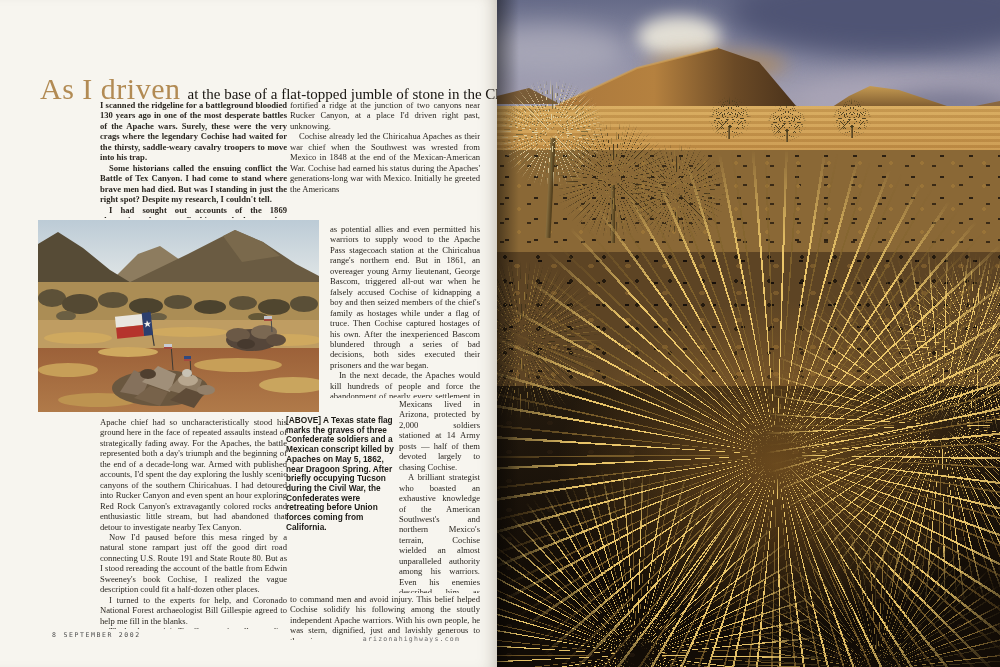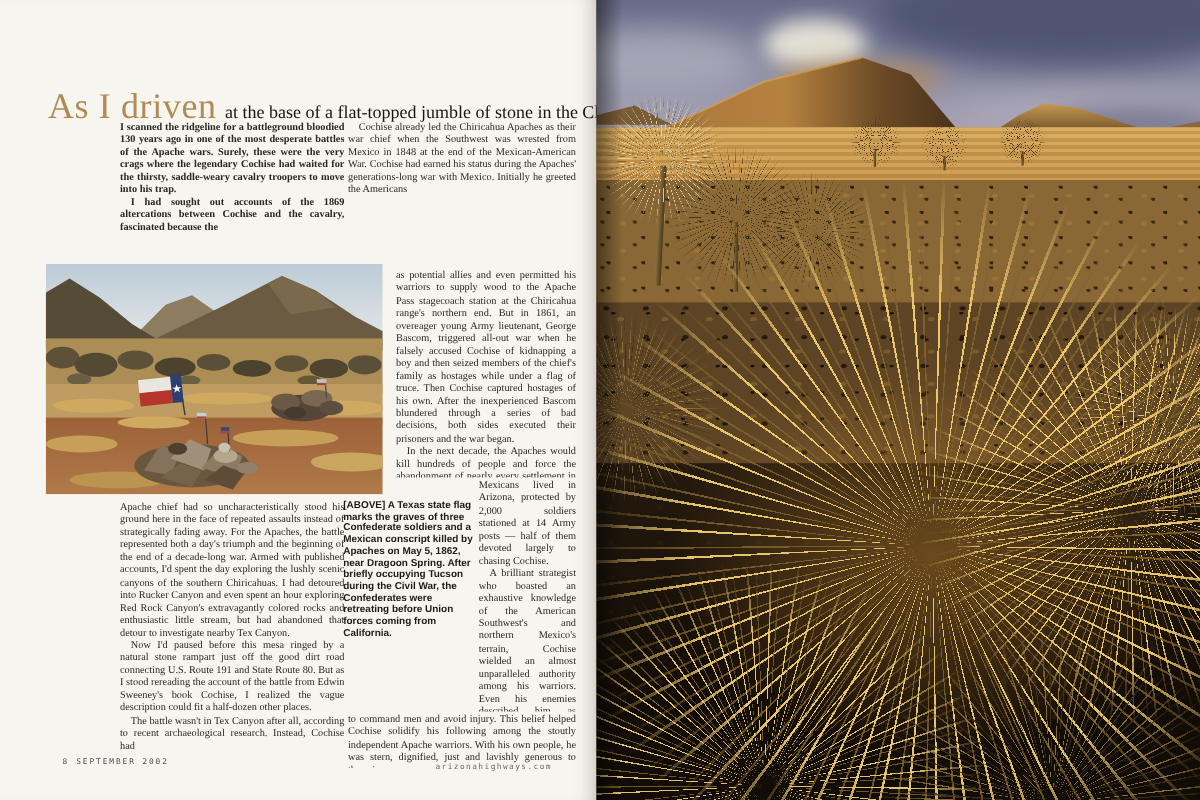--- a/index.html
+++ b/index.html
@@ -82,20 +82,21 @@
 <div id="stage">
 
   <div id="page-left">
 
     <div class="title-row">
       <span class="title-lead">As I driven</span><span class="title-rest">at the base of a flat-topped jumble of stone in the Chiricahua Mountains,</span>
     </div>
 
     <div class="tx" id="col1a">
       <p>I scanned the ridgeline for a battleground bloodied 130 years ago in one of the most desperate battles of the Apache wars. Surely, these were the very crags where the legendary Cochise had waited for the thirsty, saddle-weary cavalry troopers to move into his trap.</p>
+      <p class="ind">Some historians called the ensuing conflict the Battle of Tex Canyon. I had come to stand where brave men had died. But was I standing in just the right spot? Despite my research, I couldn't tell.</p>
       <p class="ind">I had sought out accounts of the 1869 altercations between Cochise and the cavalry, fascinated because the</p>
     </div>
 
     <div id="photo1">
       <svg width="281" height="192" viewBox="0 0 281 192">
         <defs>
           <linearGradient id="skyG" x1="0" y1="0" x2="0" y2="1">
             <stop offset="0" stop-color="#bccbd6"></stop>
               <stop offset="1" stop-color="#e9ecea"></stop>
           </linearGradient>
@@ -172,24 +173,26 @@
           <rect x="146" y="136" width="7" height="5" fill="#31497e"></rect>
           <rect x="146" y="139" width="7" height="2" fill="#a5493f"></rect>
           <ellipse cx="149" cy="153" rx="5" ry="4" fill="#c8c2b4"></ellipse>
         </g>
       </svg>
     </div>
 
     <div class="tx" id="col1b">
       <p>Apache chief had so uncharacteristically stood his ground here in the face of repeated assaults instead of strategically fading away. For the Apaches, the battle represented both a day's triumph and the beginning of the end of a decade-long war. Armed with published accounts, I'd spent the day exploring the lushly scenic canyons of the southern Chiricahuas. I had detoured into Rucker Canyon and even spent an hour exploring Red Rock Canyon's extravagantly colored rocks and enthusiastic little stream, but had abandoned that detour to investigate nearby Tex Canyon.</p>
       <p class="ind">Now I'd paused before this mesa ringed by a natural stone rampart just off the good dirt road connecting U.S. Route 191 and State Route 80. But as I stood rereading the account of the battle from Edwin Sweeney's book Cochise, I realized the vague description could fit a half-dozen other places.</p>
+      <p class="ind">I turned to the experts for help, and Coronado National Forest archaeologist Bill Gillespie agreed to help me fill in the blanks.</p>
       <p class="ind">The battle wasn't in Tex Canyon after all, according to recent archaeological research. Instead, Cochise had</p>
     </div>
 
     <div class="tx" id="col2a">
+      <p>fortified a ridge at the junction of two canyons near Rucker Canyon, at a place I'd driven right past, unknowing.</p>
       <p class="ind">Cochise already led the Chiricahua Apaches as their war chief when the Southwest was wrested from Mexico in 1848 at the end of the Mexican-American War. Cochise had earned his status during the Apaches' generations-long war with Mexico. Initially he greeted the Americans</p>
     </div>
 
     <div class="tx" id="col2b">
       <p>as potential allies and even permitted his warriors to supply wood to the Apache Pass stagecoach station at the Chiricahua range's northern end. But in 1861, an overeager young Army lieutenant, George Bascom, triggered all-out war when he falsely accused Cochise of kidnapping a boy and then seized members of the chief's family as hostages while under a flag of truce. Then Cochise captured hostages of his own. After the inexperienced Bascom blundered through a series of bad decisions, both sides executed their prisoners and the war began.</p>
       <p class="ind">In the next decade, the Apaches would kill hundreds of people and force the abandonment of nearly every settlement in southeastern Arizona except Tucson. In 1869 alone, Apaches killed an estimated 52 people and stole 1,000 head of livestock in the area. At that time, some 9,000 Anglos and</p>
     </div>
 
     <div class="tx" id="caption">
       <p>[ABOVE] A Texas state flag marks the graves of three Confederate soldiers and a Mexican conscript killed by Apaches on May 5, 1862, near Dragoon Spring. After briefly occupying Tucson during the Civil War, the Confederates were retreating before Union forces coming from California.</p>

